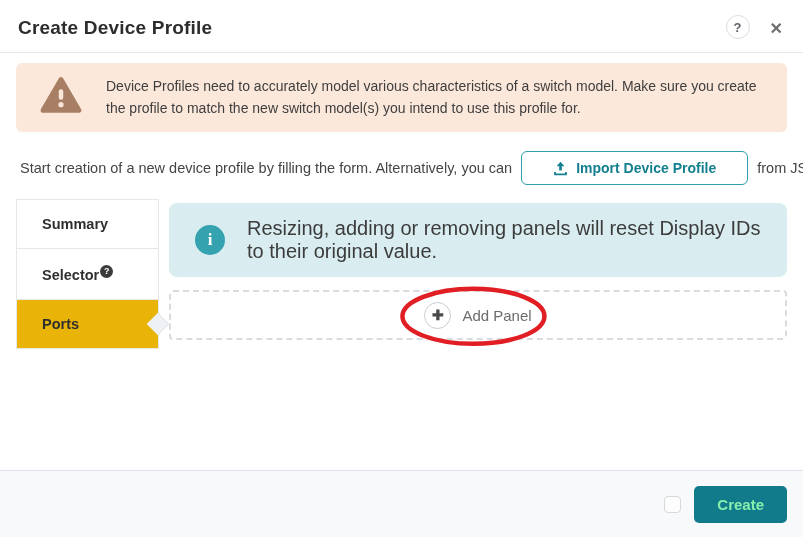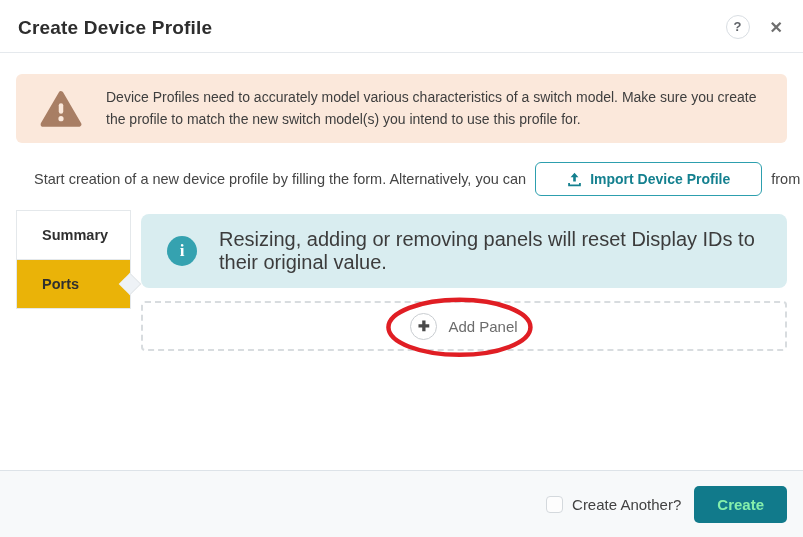--- a/index.html
+++ b/index.html
@@ -8,21 +8,21 @@
     position: relative;
     background: #ffffff;
     font-family: "Liberation Sans", sans-serif;
     color: #3f3f3f;
     overflow: hidden;
   }
 
   
   .modal-header {
     display: flex;
-    align-items: center;
+    align-items: flex-end;
     padding: 17px 20px 13px 18px;
     border-bottom: 1px solid #e5e9ed;
   }
   .modal-title {
     flex: 1;
     font-size: 19px;
     font-weight: bold;
     color: #2d2d2d;
     letter-spacing: .2px;
   }
@@ -36,41 +36,41 @@
     cursor: pointer;
     background: #fff;
   }
   .close-btn {
     font-size: 16px; font-weight: bold; color: #6f6f6f;
     cursor: pointer; margin-top: 0px; line-height: 20px;
   }
 
   
   .warning-banner {
-    margin: 21px 16px 0 16px;
+    margin: 10px 16px 0 16px;
     background: #fbe8db;
     border-radius: 6px;
     display: flex;
-    align-items: center;
+    align-items: flex-start;
     gap: 24px;
     padding: 13px 20px 13px 24px;
     min-height: 68px;
   }
   .warning-text {
     font-size: 14px;
     line-height: 1.55;
     color: #3e3e3e;
     max-width: 655px;
   }
 
   
   .intro-row {
     display: flex;
     align-items: center;
-    margin: 19px 16px 0 34px;
+    margin: 19px 16px 0 20px;
     font-size: 14.5px;
     color: #454545;
     gap: 9px;
     white-space: nowrap;
   }
   .import-btn {
     display: inline-flex;
     align-items: center;
     gap: 8px;
     border: 1px solid #2d9fae;
@@ -83,21 +83,21 @@
     padding: 8px 31px;
     cursor: pointer;
   }
 
   
   .main-row {
     display: flex;
     align-items: flex-start;
     margin: 14px 16px 0 16px;
   }
-  .tab-list { width: 115px; flex: none; }
+  .tab-list { width: 143px; flex: none; }
   .tab {
     position: relative;
     background: #fff;
     border: 1px solid #e4e8eb;
     margin-top: -1px;
     padding: 16px 8px 16px 25px;
     font-size: 14.5px;
     font-weight: bold;
     color: #2f2f2f;
     cursor: pointer;
@@ -261,20 +261,23 @@
     <span>Import Device Profile</span>
   </button>
   <span>from JSON.</span>
 </div>
 
 <div class="main-row">
   <div class="tab-list">
     <div class="tab">
       <span>Summary</span>
     </div>
+    <div class="tab">
+      <span>Selector</span><span class="q-badge">?</span>
+    </div>
     <div class="tab tab--active">
       <span>Ports</span>
     </div>
   </div>
 
   <div class="content-col">
     <div class="info-banner">
       <div class="info-icon">
         <span>i</span>
       </div>
@@ -291,18 +294,17 @@
       <svg class="red-ellipse" width="152" height="64" viewBox="0 0 152 64">
         <ellipse cx="76" cy="32" rx="71" ry="27.5" fill="none" stroke="#e01e24" stroke-width="4.5"></ellipse>
       </svg>
     </div>
   </div>
 </div>
 
 <div class="modal-footer">
   <div class="checkbox-wrap">
     <span class="checkbox"></span>
-    <span class="checkbox-label">Create Another?</span>
   </div>
   <button class="create-btn">
     <span>Create</span>
   </button>
 </div>
 
 </body></html>

